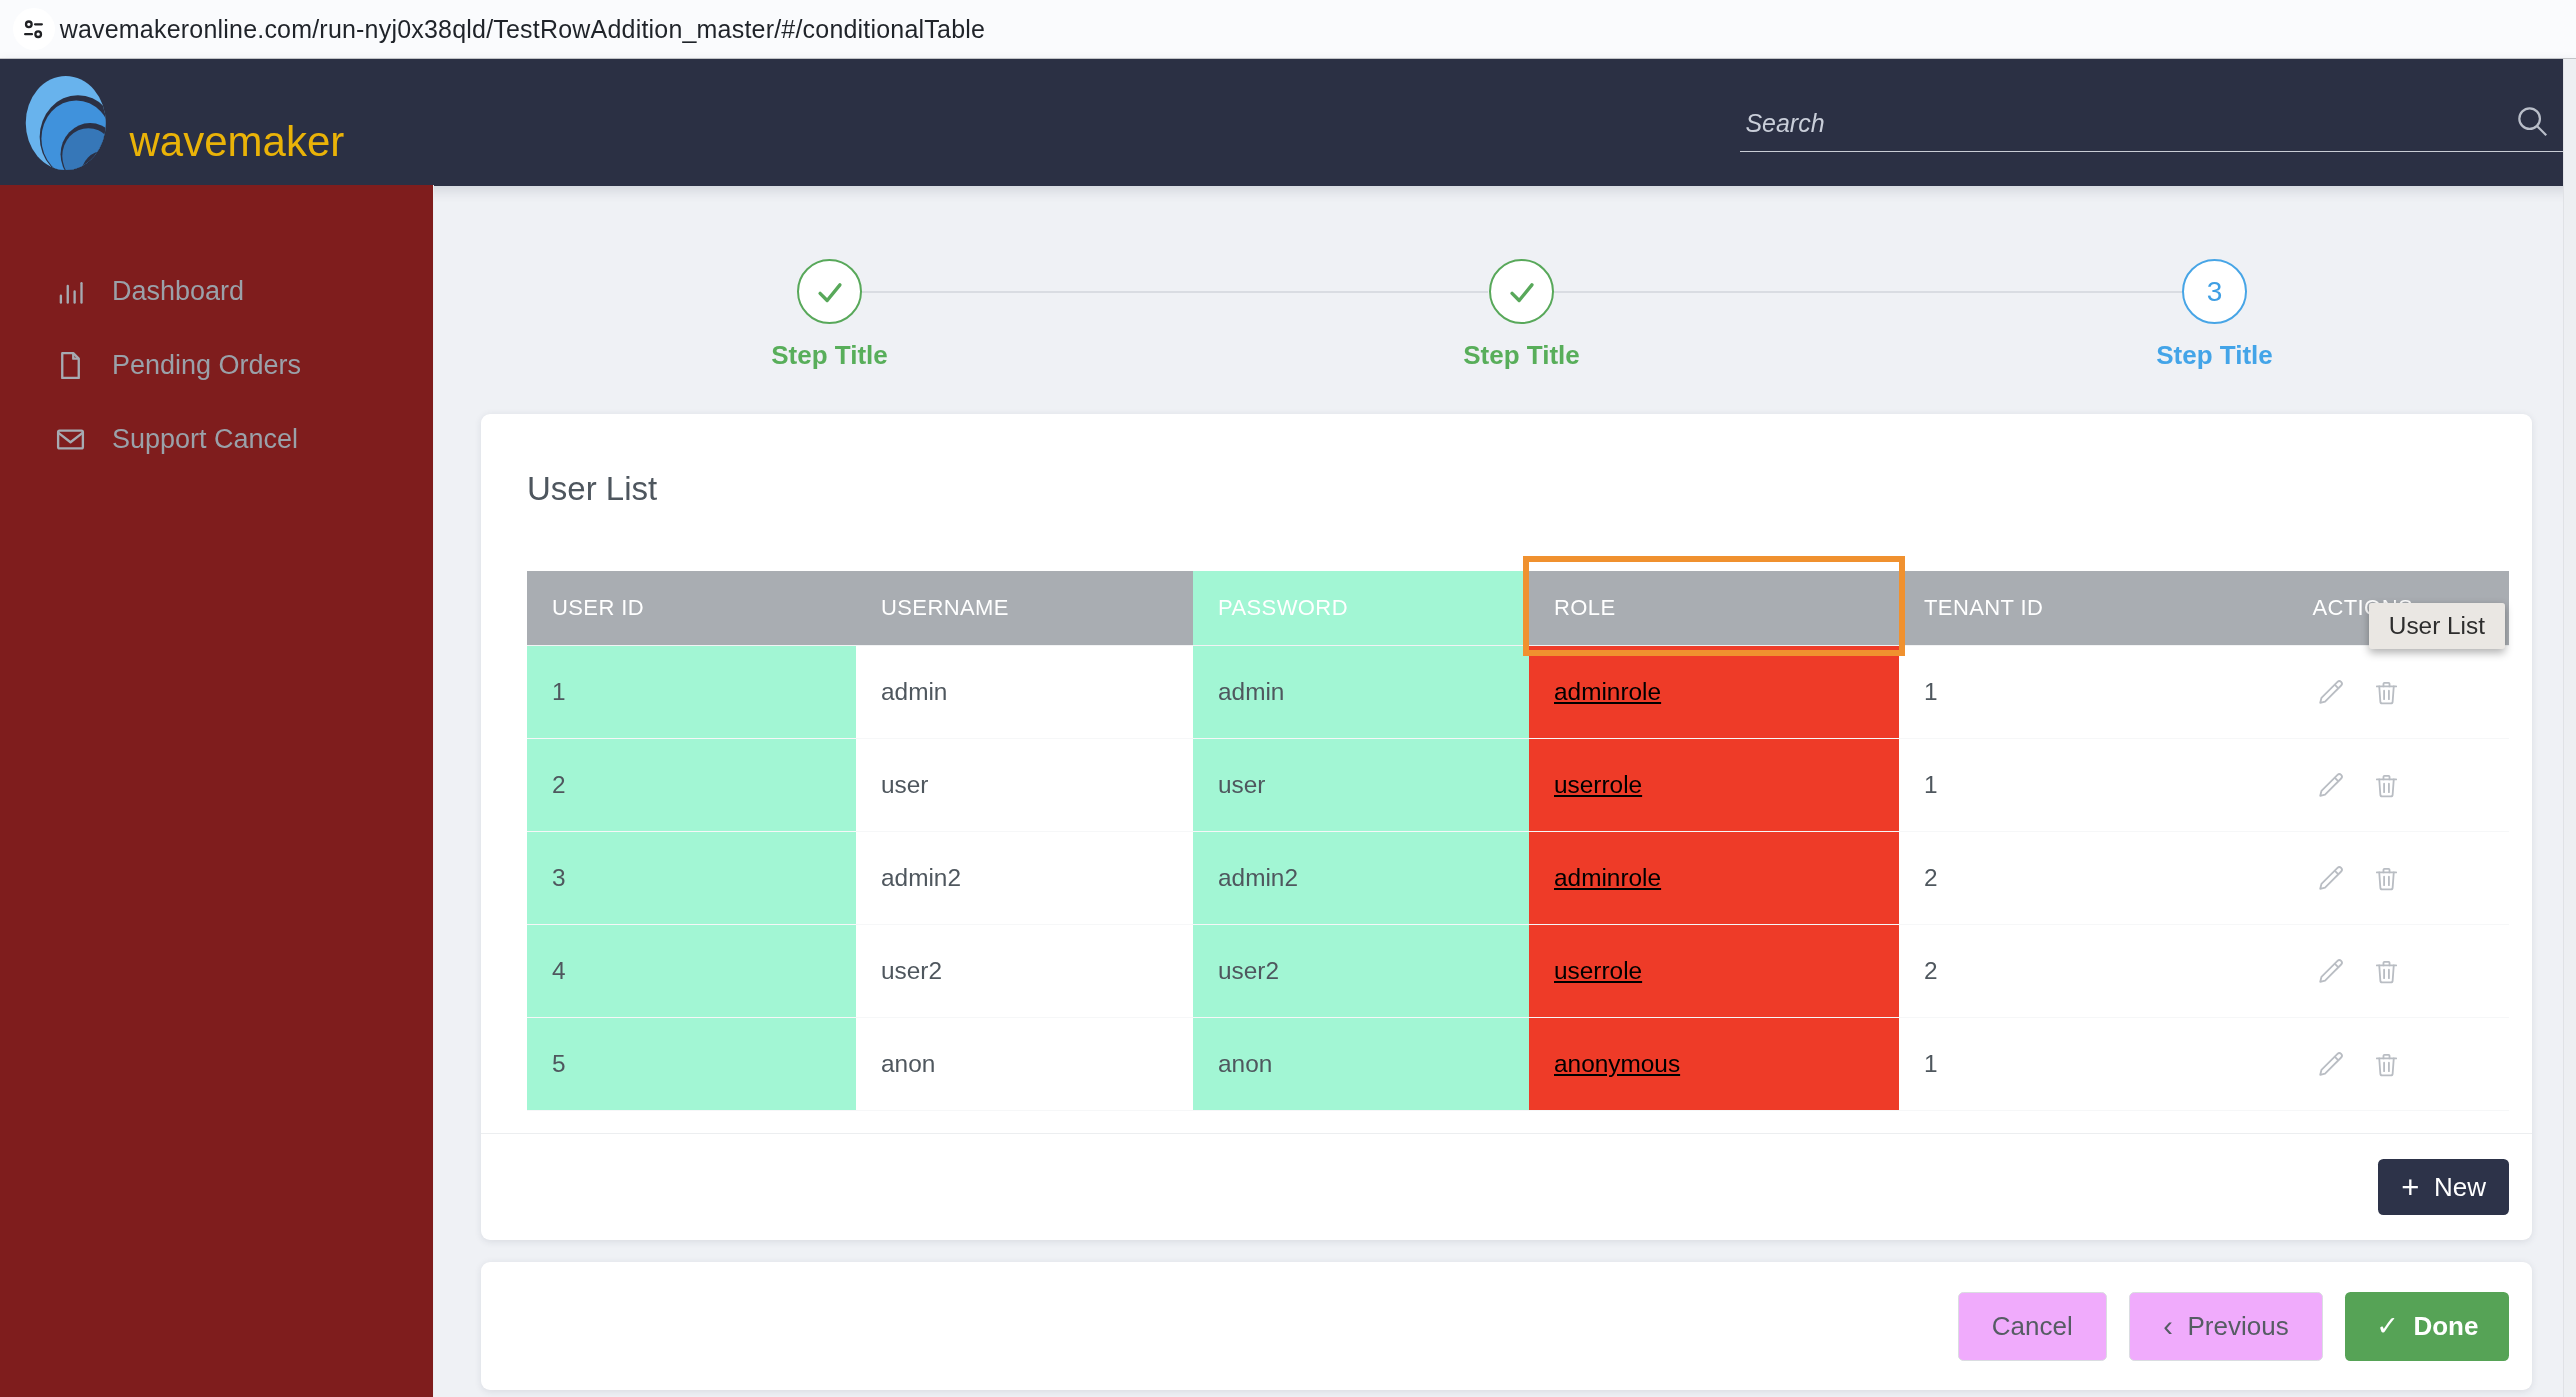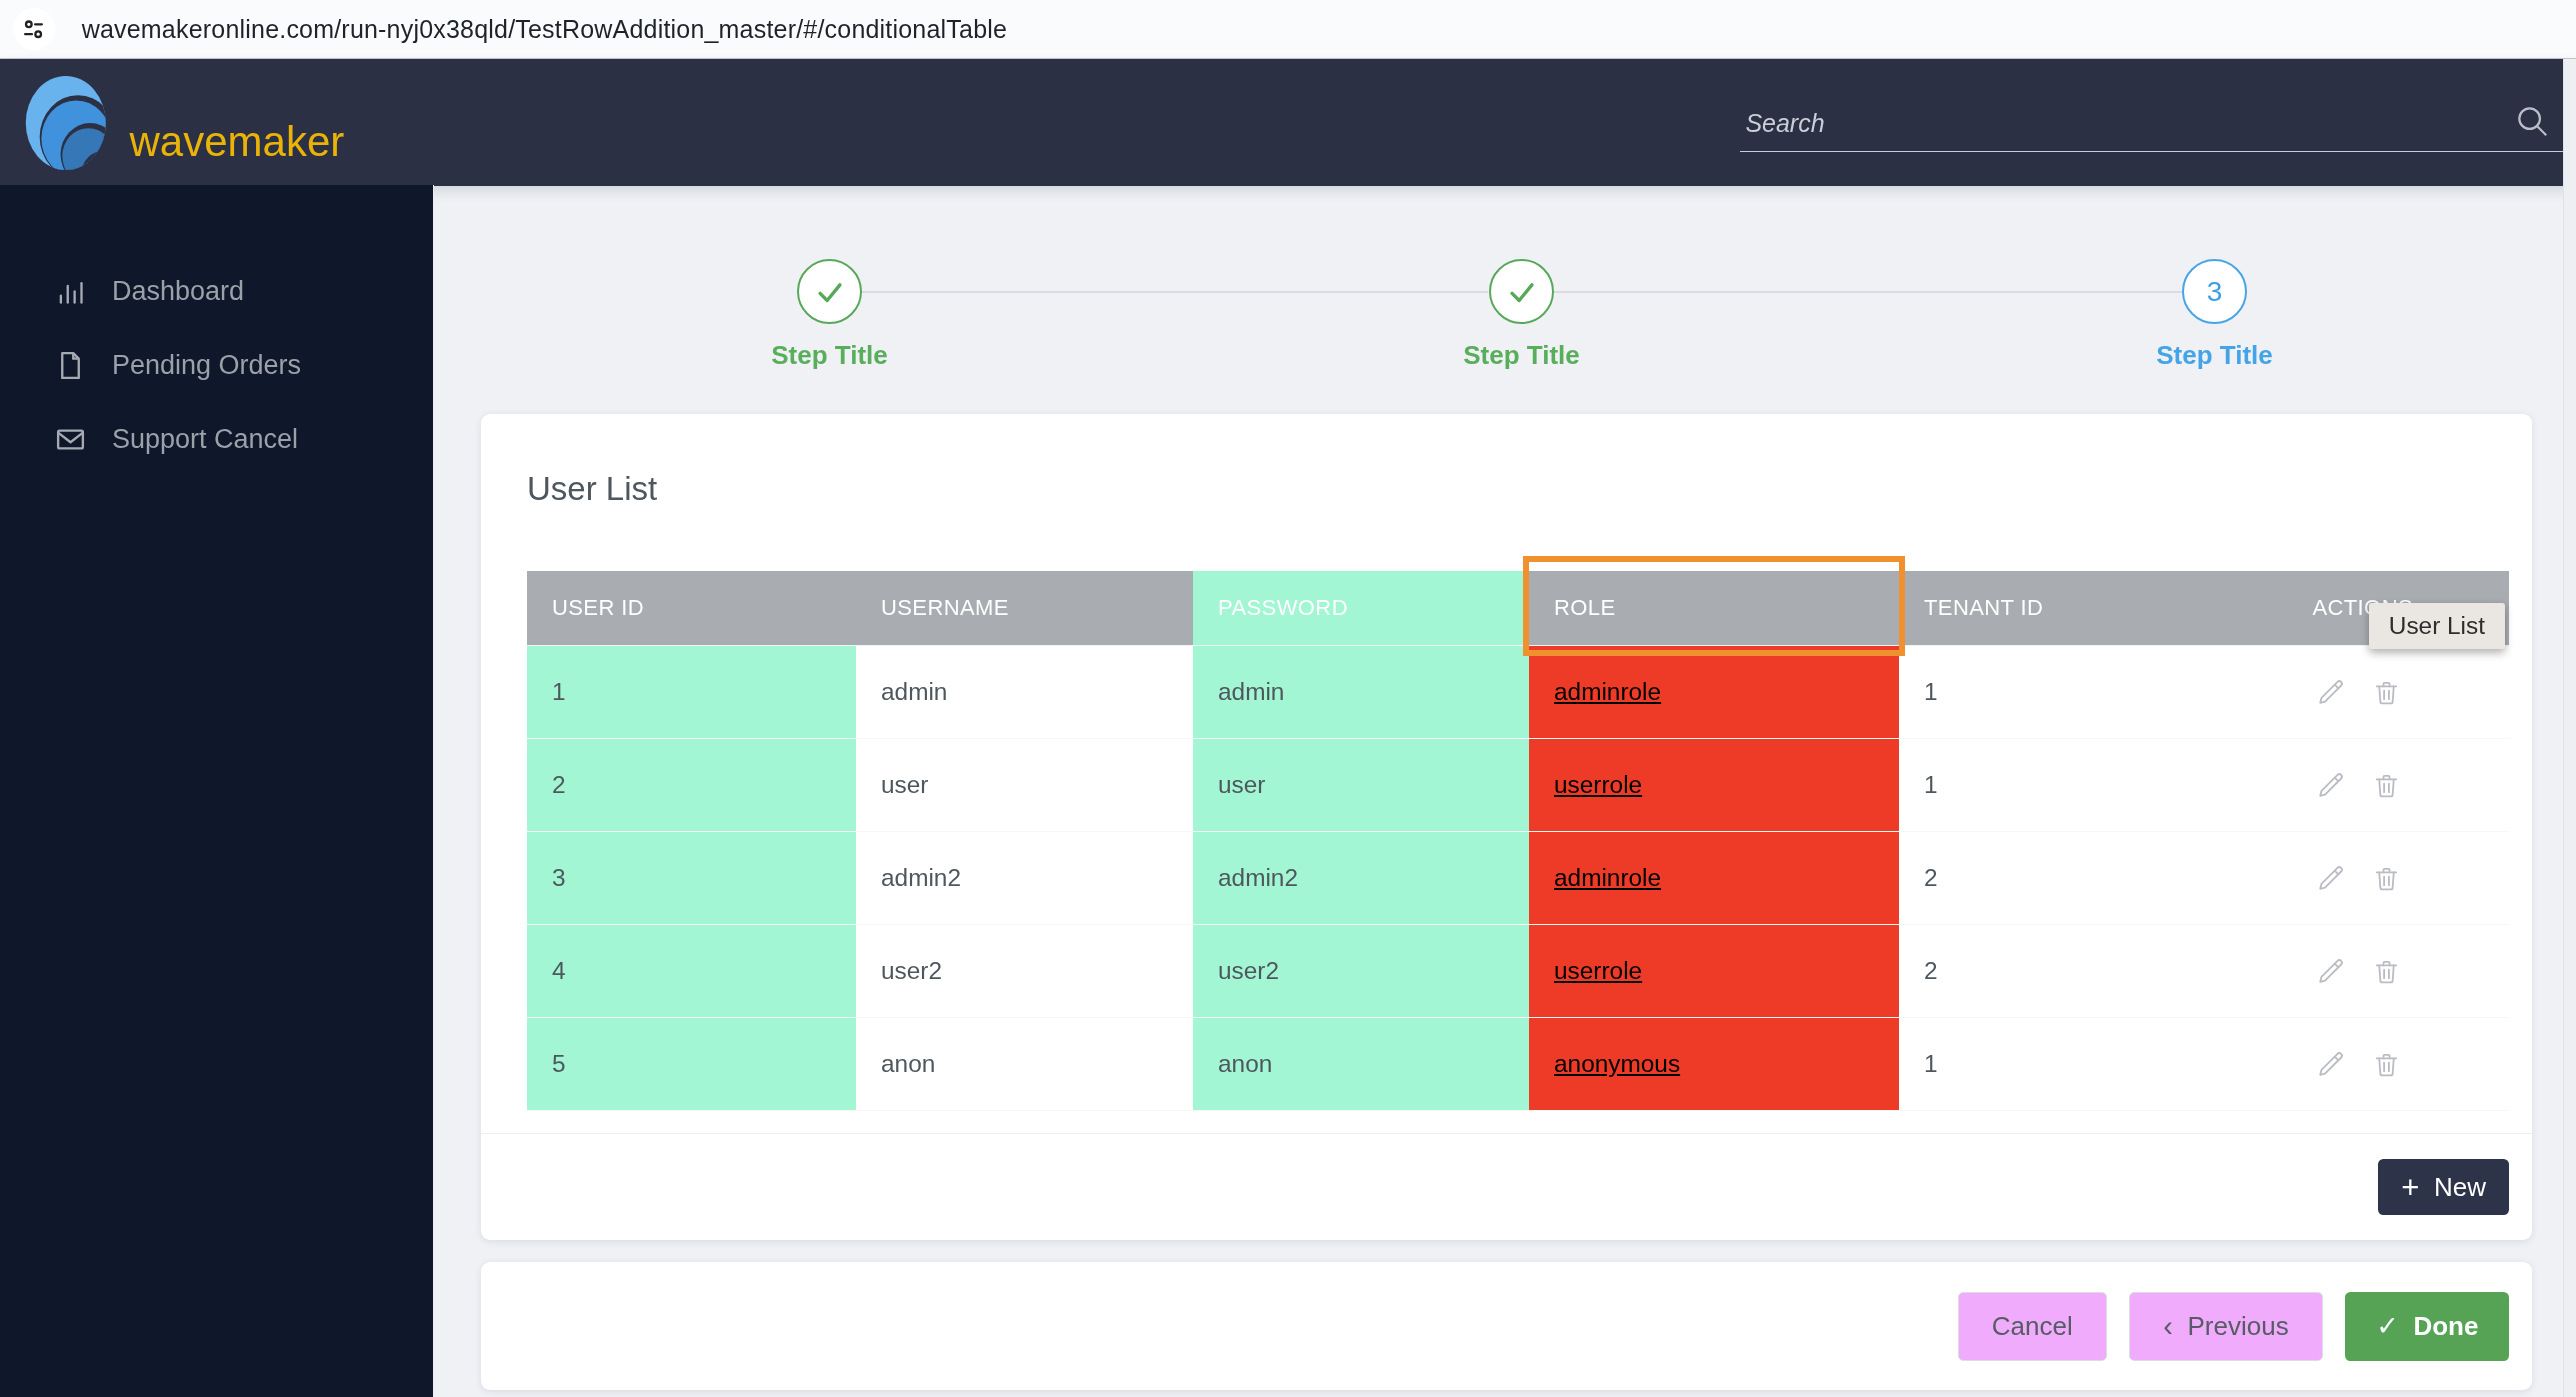--- a/index.html
+++ b/index.html
@@ -14,42 +14,42 @@
 
   
   .browser-bar {
     height:59px; background:#fafbfd; display:flex; align-items:center;
     padding-left:12.7px; border-bottom:1.8px solid #c7c8cb;
   }
   .site-icon-wrap {
     width:42px; height:42px; border-radius:50%; background:#ffffff;
     display:flex; align-items:center; justify-content:center; flex:0 0 auto;
   }
-  .url-text { margin-left:27px; font-size:25px; color:#1f2329; letter-spacing:0.2px; }
+  .url-text { margin-left:5px; font-size:25px; color:#1f2329; letter-spacing:0.2px; }
 
   
   .app-header {
     height:127px; background:#2b3044; position:relative;
     display:flex; align-items:center;
     box-shadow:0 5.4px 12.7px rgba(30,40,60,.15);
   }
   .brand { display:flex; align-items:flex-end; margin-left:23.5px; cursor:pointer; }
   .brand-text { color:#eab308; font-size:42px; line-height:1; margin-left:19px; margin-bottom:9px; }
   .search-box { position:absolute; right:0; top:36px; width:836px; border-bottom:1.8px solid #c9cdd5; }
   .search-box input {
     width:100%; height:56px; background:transparent; border:none; outline:none;
     font-family:"Liberation Sans", sans-serif;
     font-size:25px; color:#e6e8ee; padding:0 72px 0 5.4px;font-style:italic;
   }
   .search-box input::placeholder { color:#c9ced9; opacity:1; }
   .search-glyph { position:absolute; right:25px; top:7.2px; }
 
   
   .layout { position:absolute; top:185px; left:0; right:0; bottom:0; display:flex; }
-  .sidebar { width:434px; background:#0f172a; border-right:0.9px solid #ebedf0; padding-top:69px; }
+  .sidebar { width:434px; background:#7f1d1d; border-right:0.9px solid #ebedf0; padding-top:69px; }
   .nav-item {
     height:74px; display:flex; align-items:center; padding-left:54px;
     color:#9aa1a9; font-size:27px; cursor:pointer;
   }
   .nav-item .nav-label { margin-left:25px; }
   .main { flex:1; position:relative; }
 
   
   .stepper { position:relative; height:229px; }
   .connector { position:absolute; top:106px; height:1.8px; background:#d9dce2; }

